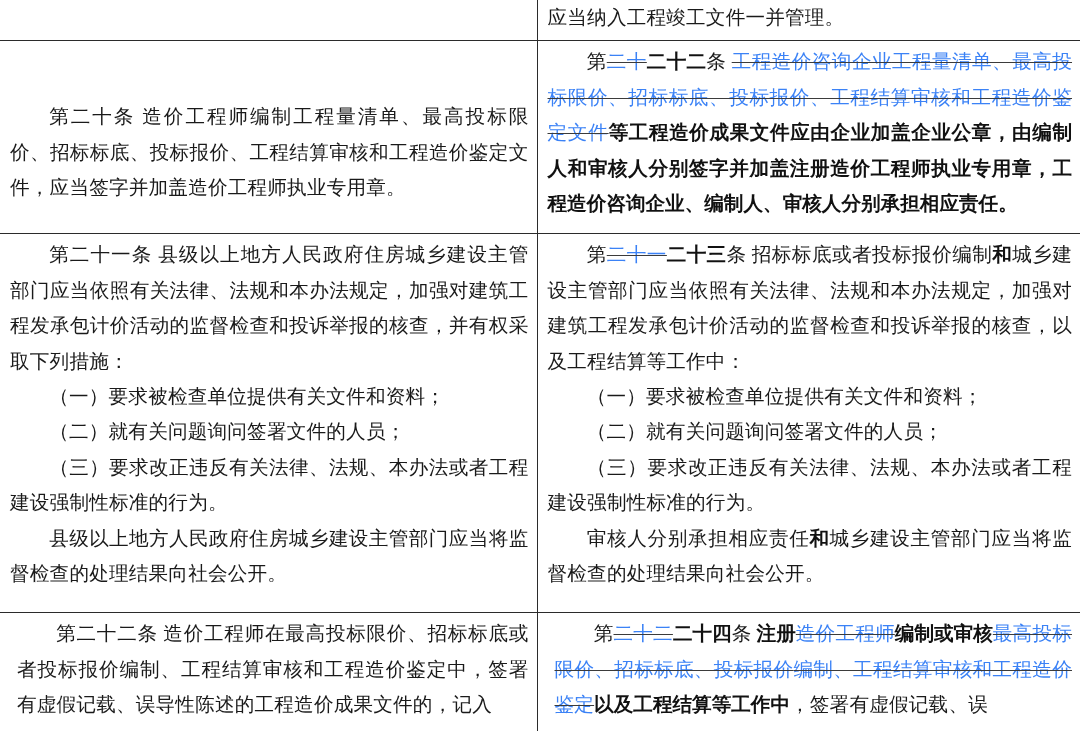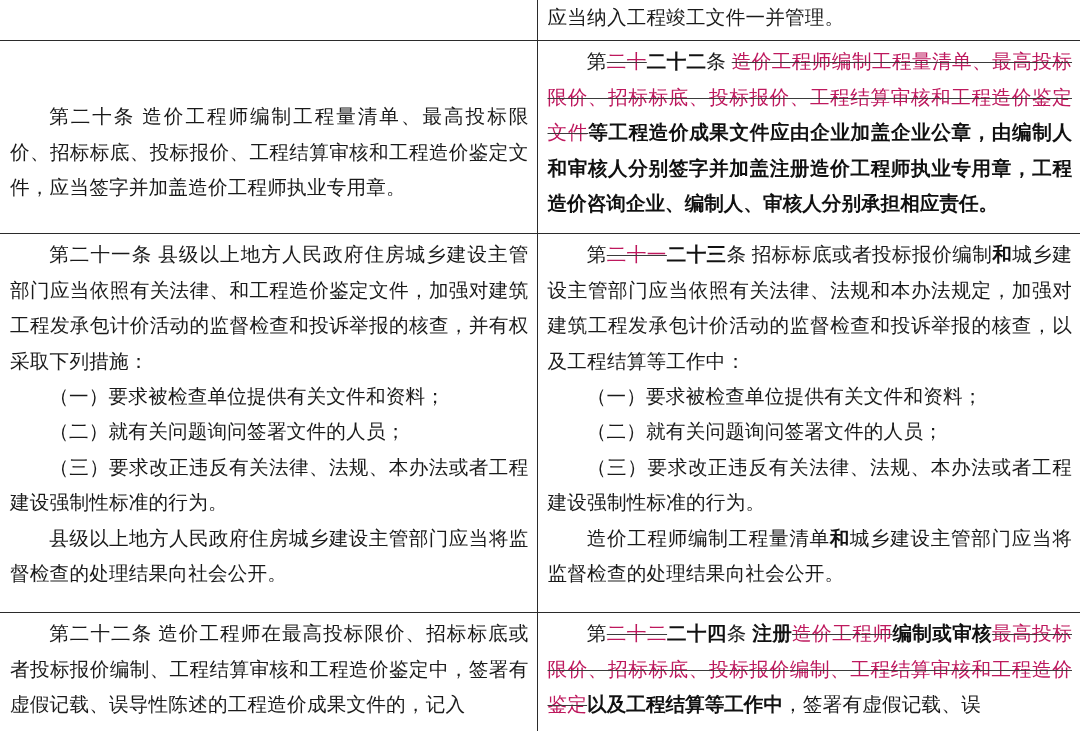--- a/index.html
+++ b/index.html
@@ -23,21 +23,21 @@
   .doc-compare col.c-left  { width: 537px; }
   .doc-compare col.c-right { width: 543px; }
 
   .doc-compare td {
     border: 1.4px solid #2b2b2b;
     vertical-align: top;
     padding: 0;
     overflow: hidden;
   }
   .doc-compare td.no-top    { border-top: none; }
-  .doc-compare td.no-bottom { border-bottom: none; }
+  .doc-compare td.no-bottom { border-bottom: none; padding-left: 7px; }
   .doc-compare td.no-left   { border-left: none; }
   .doc-compare td.no-right  { border-right: none; border-radius: 6px; }
 
   .cellbody {
     padding: 3px 8px 3px 10px;
     font-size: 19.6px;
     line-height: 35.4px;
     letter-spacing: 0.2px;
     text-align: justify;
     text-justify: inter-ideograph;
@@ -47,21 +47,21 @@
   .cellbody.tight     { padding-top: 0px; }
 
   .p { margin: 0; }
   .p.indent { text-indent: 2em; }
 
   
   .run-del {
     text-decoration: line-through;
     text-decoration-thickness: 1.4px;
     text-decoration-color: #3b3b3b;
-    color: #be185d;
+    color: #3b82f6;
   }
   .run-ins {
     font-family: "DejaVu Sans", "Liberation Sans", sans-serif;
     font-weight: bold;
     color: #111111;
     letter-spacing: 0;
   }
   .run-plain { color: #1a1a1a; }
 
   
@@ -89,42 +89,42 @@
     </tr>
 
     <tr>
       <td class="no-left">
         <div class="cellbody pad-top" style="padding-top:58px;">
           <p class="p indent"><span class="run-plain">第二十条  造价工程师编制工程量清单、最高投标限价、招标标底、投标报价、工程结算审核和工程造价鉴定文件，应当签字并加盖造价工程师执业专用章。</span></p>
         </div>
       </td>
       <td class="no-right">
         <div class="cellbody">
-          <p class="p indent"><span class="run-plain">第</span><span class="run-del">二十</span><span class="run-ins">二十二</span><span class="run-plain">条  </span><span class="run-del">造价工程师编制</span><span class="run-del">工程量清单、最高投标限价、招标标底、投标报价、工程结算审核</span><span class="run-del">和工程造价鉴定文件</span><span class="run-ins">等工程造价成果文件应由企业加盖企业公章，由编制人和审核人分别签字并加盖注册造价工程师执业专用章，工程造价咨询企业、编制人、审核人分别承担相应责任。</span></p>
+          <p class="p indent"><span class="run-plain">第</span><span class="run-del">二十</span><span class="run-ins">二十二</span><span class="run-plain">条  </span><span class="run-del">工程造价咨询企业</span><span class="run-del">工程量清单、最高投标限价、招标标底、投标报价、工程结算审核</span><span class="run-del">和工程造价鉴定文件</span><span class="run-ins">等工程造价成果文件应由企业加盖企业公章，由编制人和审核人分别签字并加盖注册造价工程师执业专用章，工程造价咨询企业、编制人、审核人分别承担相应责任。</span></p>
         </div>
       </td>
     </tr>
 
     <tr>
       <td class="no-left">
         <div class="cellbody">
-          <p class="p indent"><span class="run-plain">第二十一条  县级以上地方人民政府住房城乡建设主管部门应当依照有关法律、和工程造价鉴定文件，加强对建筑工程发承包计价活动的监督检查和投诉举报的核查，并有权采取下列措施：</span></p>
+          <p class="p indent"><span class="run-plain">第二十一条  县级以上地方人民政府住房城乡建设主管部门应当依照有关法律、法规和本办法规定，加强对建筑工程发承包计价活动的监督检查和投诉举报的核查，并有权采取下列措施：</span></p>
           <p class="p indent"><span class="run-plain">（一）要求被检查单位提供有关文件和资料；</span></p>
           <p class="p indent"><span class="run-plain">（二）就有关问题询问签署文件的人员；</span></p>
           <p class="p indent"><span class="run-plain">（三）要求改正违反有关法律、法规、本办法或者工程建设强制性标准的行为。</span></p>
           <p class="p indent"><span class="run-plain">县级以上地方人民政府住房城乡建设主管部门应当将监督检查的处理结果向社会公开。</span></p>
         </div>
       </td>
       <td class="no-right">
         <div class="cellbody">
           <p class="p indent"><span class="run-plain">第</span><span class="run-del">二十一</span><span class="run-ins">二十三</span><span class="run-plain">条  招标标底或者投标报价编制</span><span class="run-ins">和</span><span class="run-plain">城乡建设主管部门应当依照有关法律、法规和本办法规定，加强对建筑工程发承包计价活动的监督检查和投诉举报的核查，以及工程结算等工作中：</span></p>
           <p class="p indent"><span class="run-plain">（一）要求被检查单位提供有关文件和资料；</span></p>
           <p class="p indent"><span class="run-plain">（二）就有关问题询问签署文件的人员；</span></p>
           <p class="p indent"><span class="run-plain">（三）要求改正违反有关法律、法规、本办法或者工程建设强制性标准的行为。</span></p>
-          <p class="p indent"><span class="run-plain">造价工程师编制工程量清单</span><span class="run-ins">和</span><span class="run-plain">城乡建设主管部门应当将监督检查的处理结果向社会公开。</span></p>
+          <p class="p indent"><span class="run-plain">审核人分别承担相应责任</span><span class="run-ins">和</span><span class="run-plain">城乡建设主管部门应当将监督检查的处理结果向社会公开。</span></p>
         </div>
       </td>
     </tr>
 
     <tr>
       <td class="no-left no-bottom">
         <div class="cellbody">
           <p class="p indent"><span class="run-plain">第二十二条  造价工程师在最高投标限价、招标标底或者投标报价编制、工程结算审核和工程造价鉴定中，签署有虚假记载、误导性陈述的工程造价成果文件的，记入</span></p>
         </div>
       </td>

